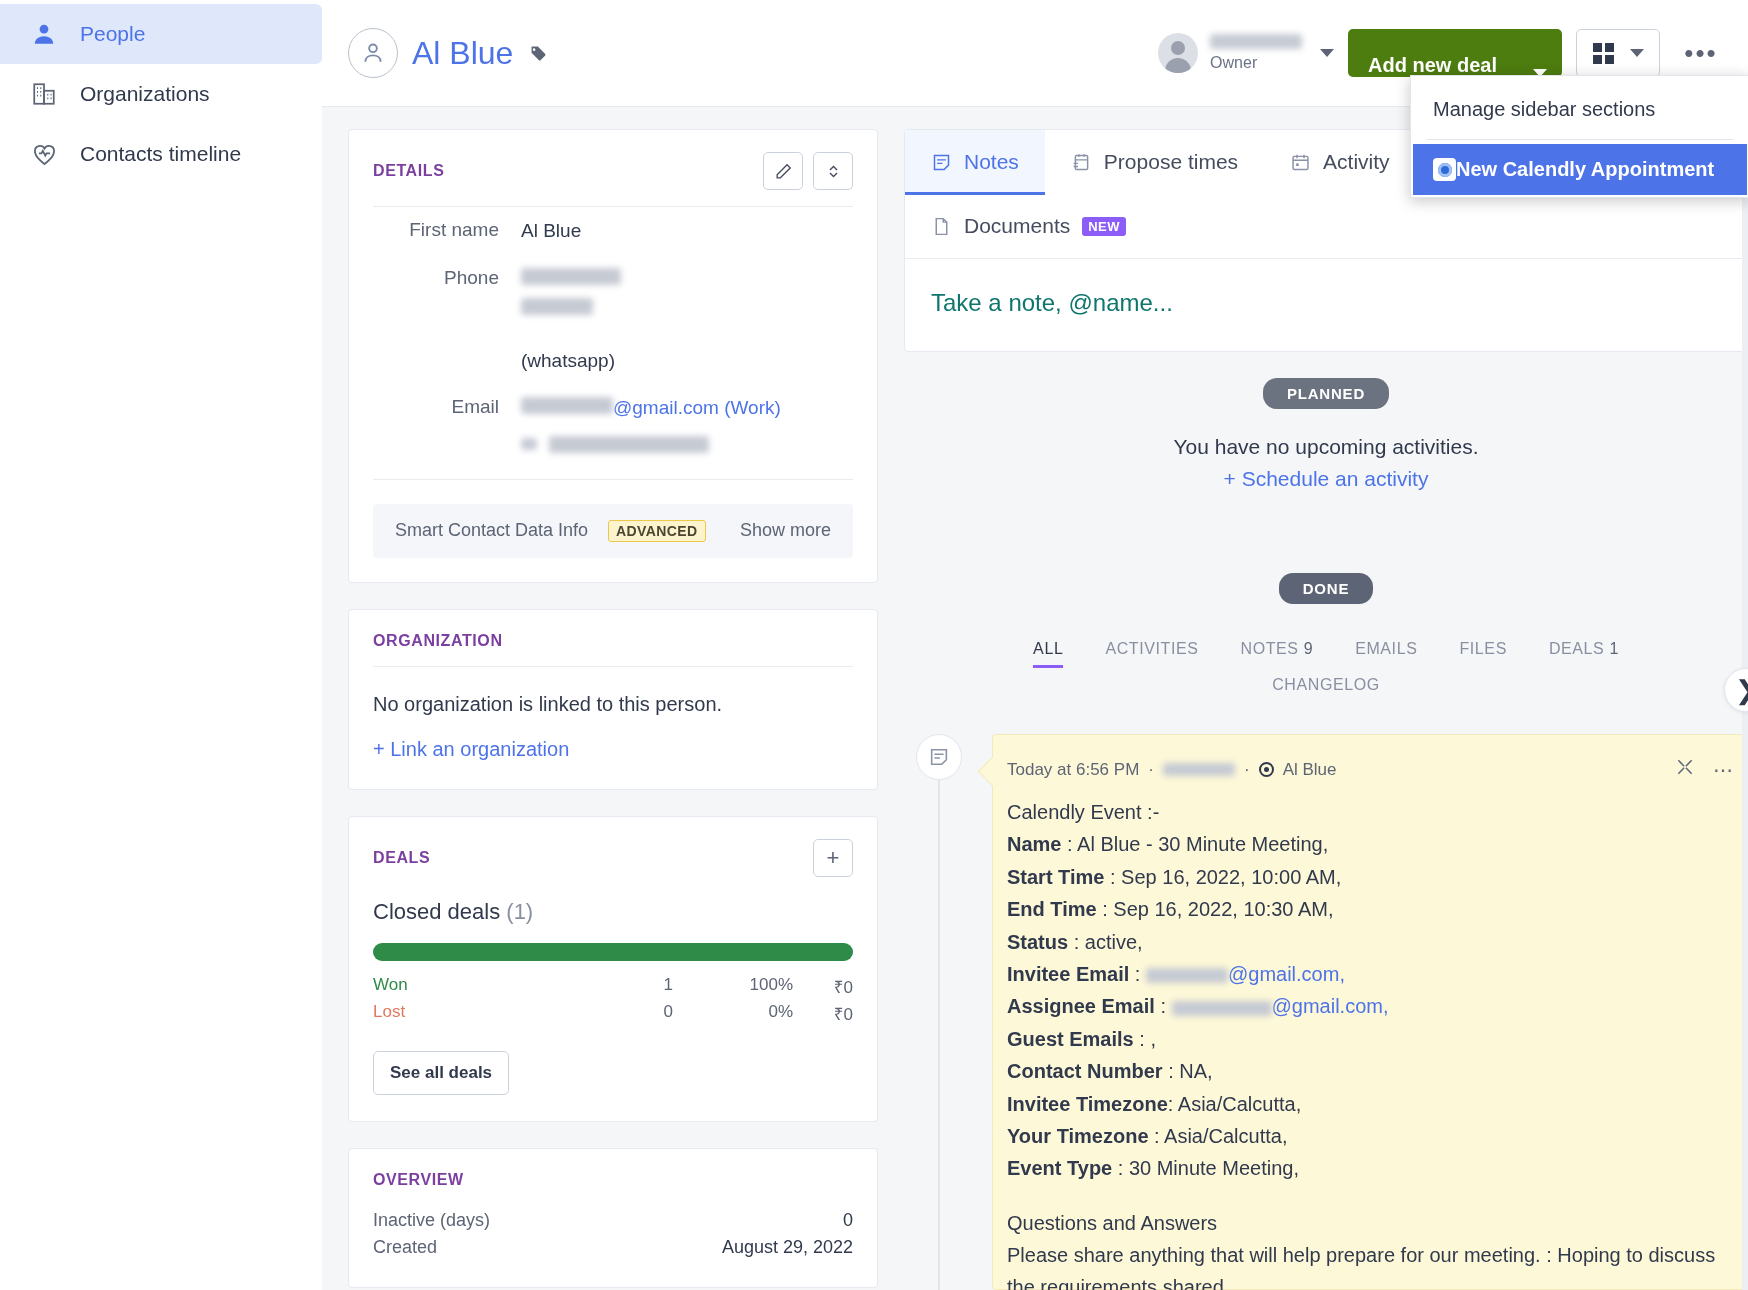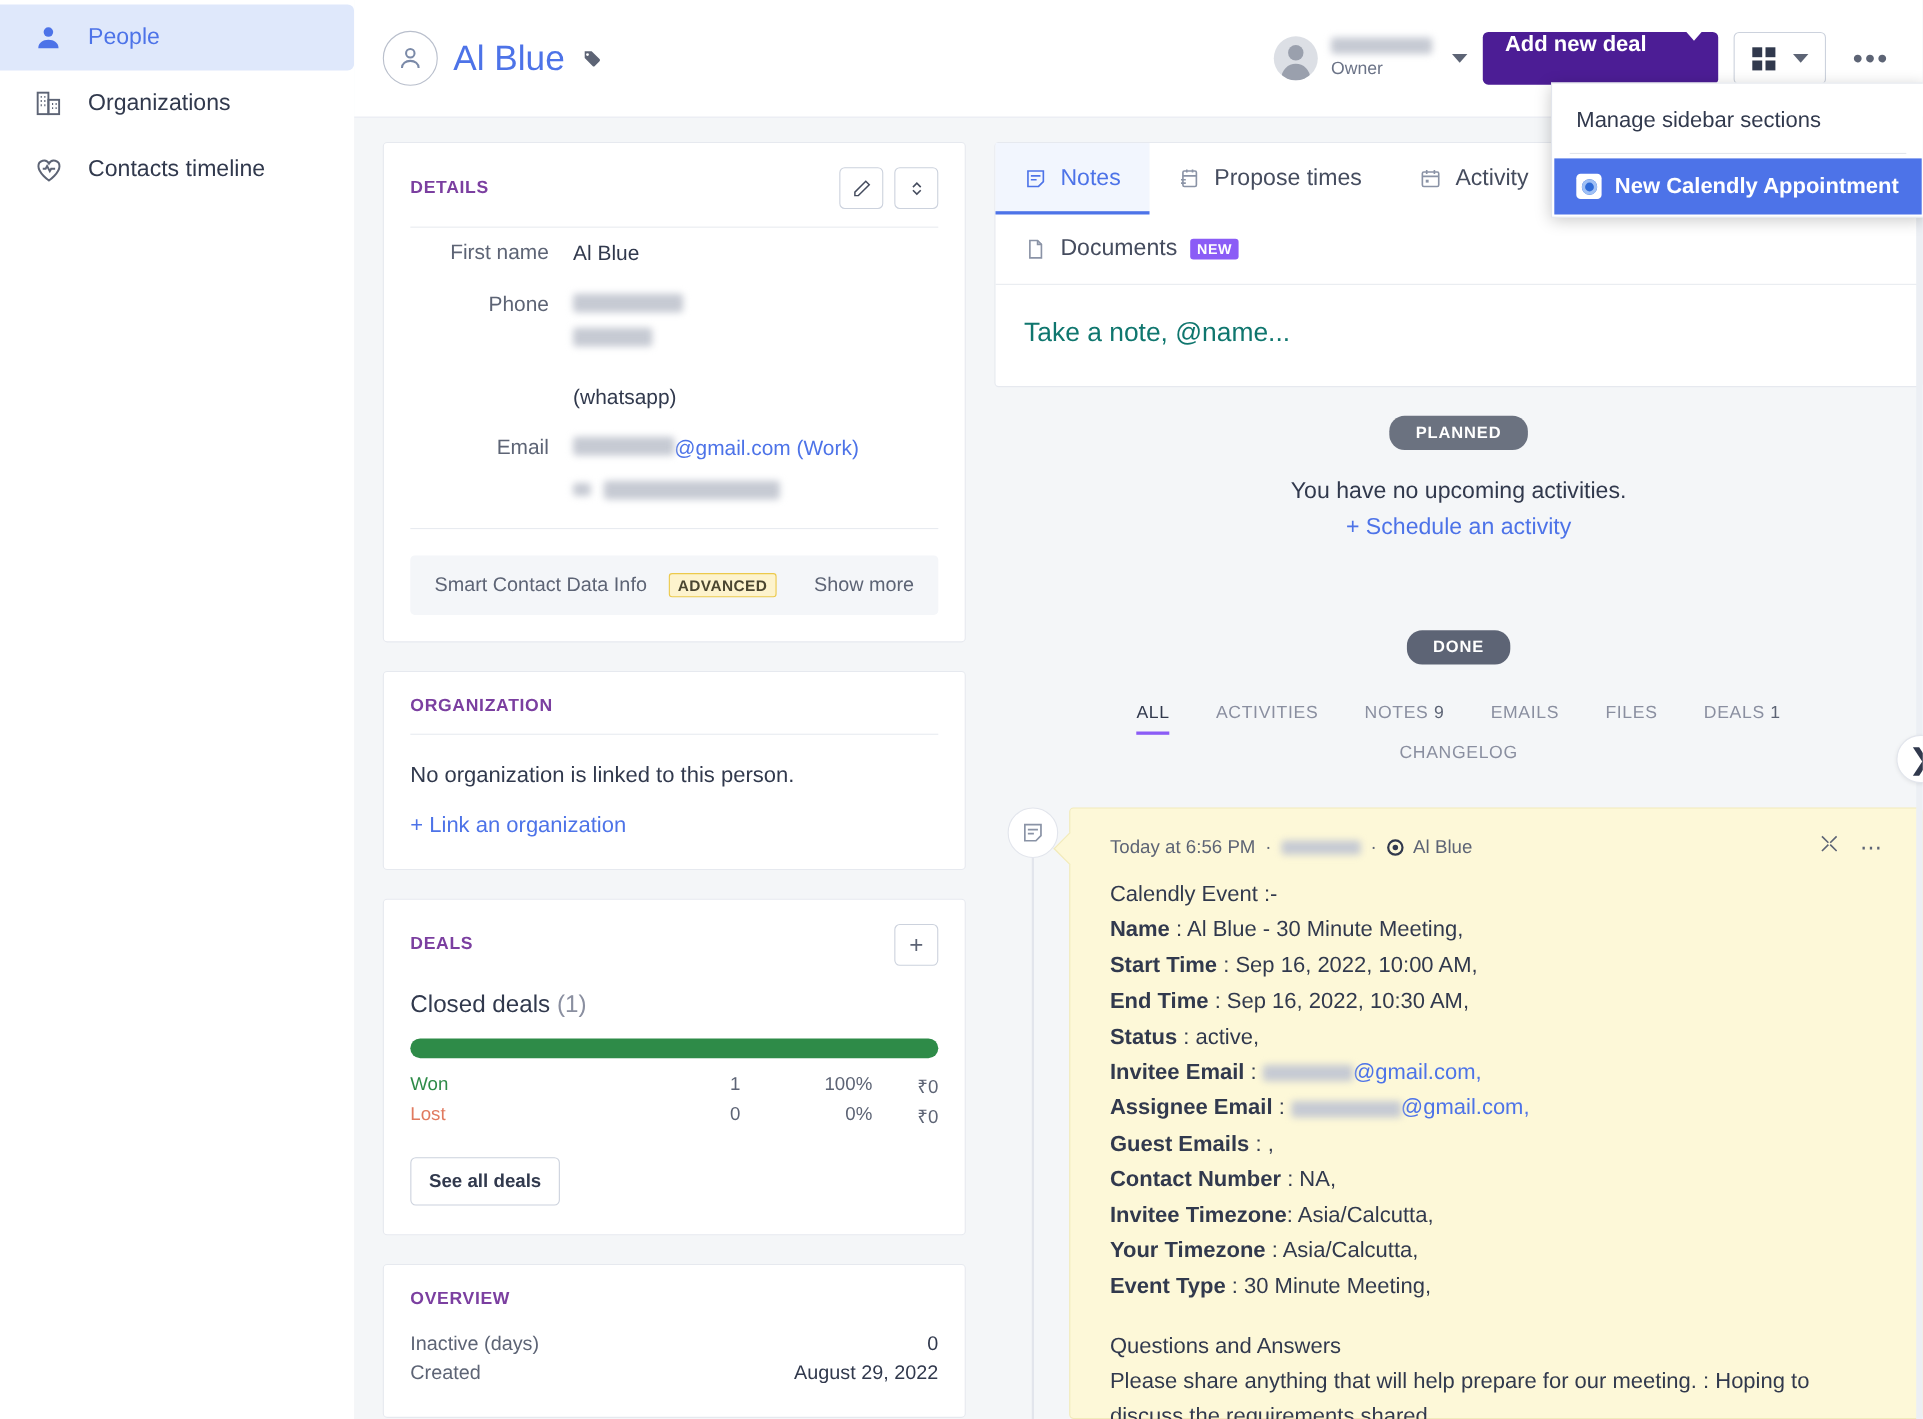--- a/index.html
+++ b/index.html
@@ -44,21 +44,21 @@
   .owner-av { width:40px; height:40px; border-radius:50%; background:#dcdfe5; position:relative; overflow:hidden; flex:0 0 40px; }
   .owner-av::before { content:""; position:absolute; left:13px; top:8px; width:14px; height:14px; border-radius:50%; background:#9aa0ad; }
   .owner-av::after { content:""; position:absolute; left:7px; top:25px; width:26px; height:18px; border-radius:13px 13px 0 0; background:#9aa0ad; }
   .owner-text { display:flex; flex-direction:column; line-height:1.15; }
   .redact { display:inline-block; background:#c6cad3; border-radius:3px; filter:blur(3.2px); }
   .owner-name-red { width:92px; height:15px; margin-bottom:5px; }
   .owner-role { font-size:16px; color:#6b7387; }
   .caret-sm { width:0;height:0;border-left:7px solid transparent;border-right:7px solid transparent;border-top:8px solid #5d6475; margin-left:6px;}
 
   .btn-green {
-    display:flex; align-items:flex-start; background:#4c1d95; border-radius:5px; overflow:hidden; height:48px;
+    display:flex; align-items:flex-end; background:#4d7c0f; border-radius:5px; overflow:hidden; height:48px;
   }
   .btn-green .lbl { display:flex;align-items:center; padding:0 20px; color:#fff; font-size:20px; font-weight:bold; }
   .btn-green .div { width:1px; background:rgba(255,255,255,.28); }
   .btn-green .arr { display:flex;align-items:center;justify-content:center;width:44px; }
   .arr-w { width:0;height:0;border-left:7px solid transparent;border-right:7px solid transparent;border-top:8px solid #fff;}
 
   .btn-ghost {
     height:48px; min-width:84px; border:1px solid #ccd2dd; background:#fff; border-radius:5px;
     display:flex; align-items:center; justify-content:center; gap:10px; color:#31394d; cursor:pointer;
   }
@@ -68,21 +68,21 @@
               font-size:26px; color:#5d6475; letter-spacing:2px; cursor:pointer; }
 
   
   .menu {
     position:absolute; top:75px; right:-2px; width:340px; background:#fff;
     box-shadow:0 3px 14px rgba(0,0,0,.22); border:1px solid #e2e5ec; z-index:40; padding:8px 0 0;
   }
   .menu-item { padding:14px 22px; font-size:20px; color:#31394d; cursor:pointer; }
   .menu-sep { height:1px; background:#e3e6ec; margin:4px 16px; }
   .menu-item.sel {
-    background:#4d73e8; color:#fff; font-weight:bold; display:flex; align-items:flex-start; gap:12px;
+    background:#4d73e8; color:#fff; font-weight:bold; display:flex; align-items:flex-start; 
     margin:0 2px 2px; padding:14px 20px;
   }
   .cal-ico { width:23px;height:23px;border-radius:4px;background:#fff;display:flex;align-items:center;justify-content:center;flex:0 0 23px;}
   .cal-ico::after{content:"";width:14px;height:14px;border-radius:50%;background:#2f6bd8;box-shadow:inset 0 0 0 3px #9fc0f5;}
 
   
   .content { flex:1; display:flex; gap:26px; padding:22px 0 0 26px; overflow:hidden; }
   .col-left { width:530px; flex:0 0 530px; display:flex; flex-direction:column; gap:26px; }
   .col-right { flex:1; min-width:0; display:flex; flex-direction:column; }
 
@@ -153,21 +153,21 @@
   .filt.active { color:#31394d; }
   .filt.active::after { content:""; position:absolute; left:0; right:0; bottom:0; height:3px; background:#8b5cf6; }
   .filt .num { color:#5d6475; margin-left:5px; }
   .filters2 { display:flex; justify-content:center; margin-top:8px; font-size:16px; letter-spacing:.6px; color:#8a8fa0; }
 
   .timeline { display:flex; margin-top:30px; padding-left:2px; position:relative; flex:1; min-height:0;}
   .tl-rail { width:66px; flex:0 0 66px; display:flex; justify-content:center; position:relative; }
   .tl-rail::before { content:""; position:absolute; top:46px; bottom:0; width:2px; background:#e2e5ec; }
   .tl-ico { width:46px;height:46px;border-radius:50%;background:#fff;border:1px solid #e2e5ec;
             display:flex;align-items:center;justify-content:center;color:#8a93a6; position:relative; z-index:2;}
-  .note-card { flex:1; background:#fdf8d8; border:1px solid #f1eaba; border-radius:4px; padding:22px 36px 24px; position:relative; min-width:0;}
+  .note-card { flex:1; background:#fdf8d8; border:1px solid #f1eaba; border-radius:4px; padding:22px 14px 24px; position:relative; min-width:0;margin-left:20px;}
   .note-card::before {
     content:""; position:absolute; left:-11px; top:26px; width:20px;height:20px;background:#fdf8d8;
     border-left:1px solid #f1eaba; border-bottom:1px solid #f1eaba; transform:rotate(45deg);
   }
   .note-meta { font-size:17px; color:#5d6475; display:flex; align-items:center; gap:9px; }
   .meta-red { width:72px; height:13px; }
   .target-ico { width:15px;height:15px;border-radius:50%;border:2px solid #31394d;display:inline-flex;align-items:center;justify-content:center;}
   .target-ico::after{content:"";width:5px;height:5px;border-radius:50%;background:#31394d;}
   .note-actions { margin-left:auto; display:flex; align-items:center; gap:18px; color:#5d6475; font-size:20px; }
   .note-body { margin-top:14px; font-size:20px; line-height:1.62; color:#31394d; }

